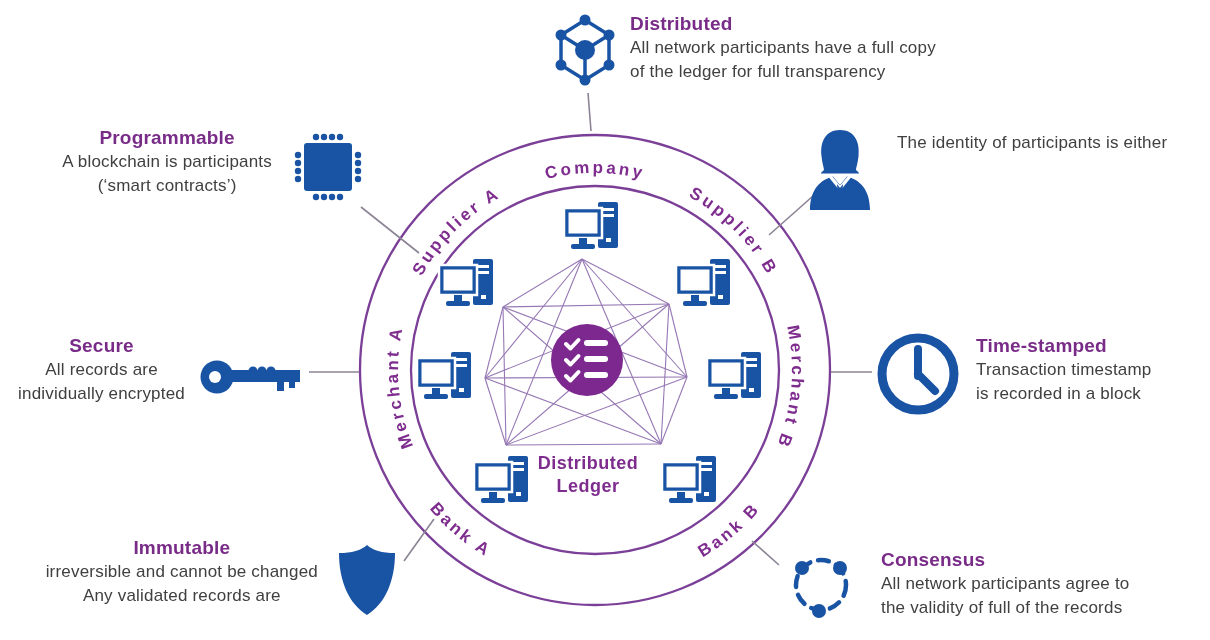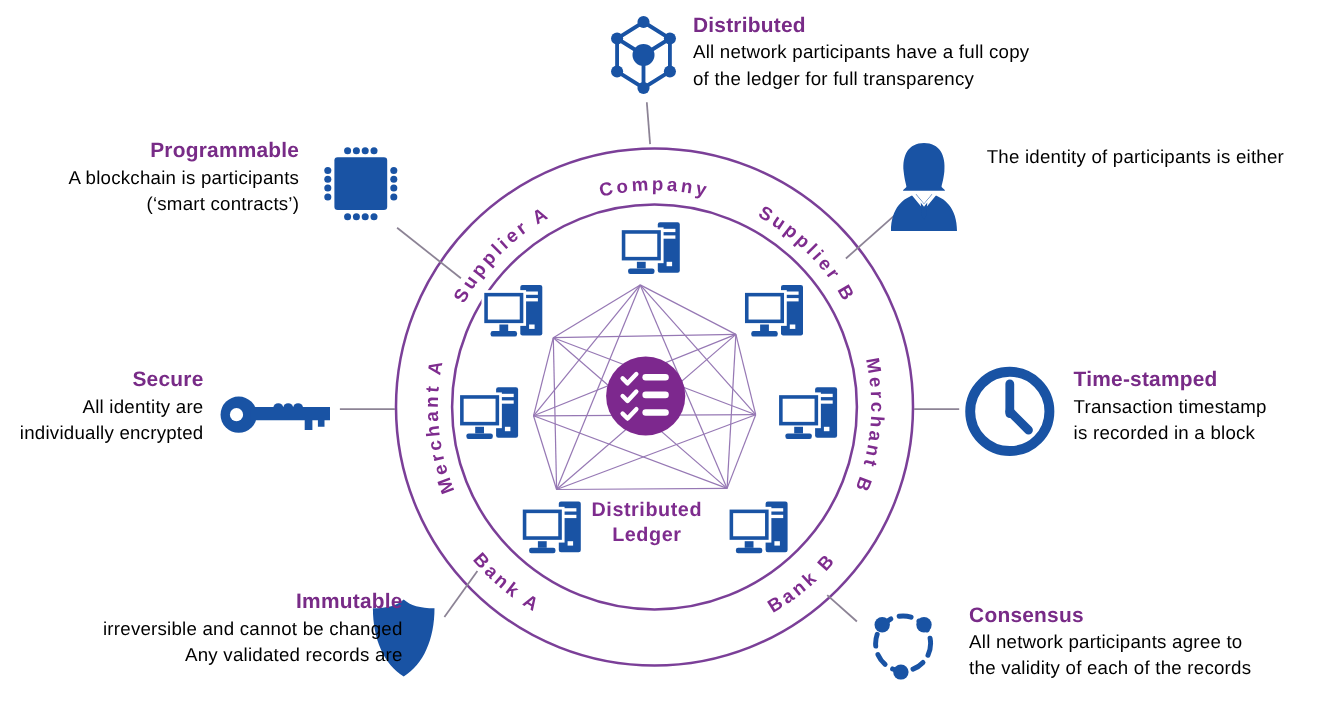--- a/index.html
+++ b/index.html
@@ -2,26 +2,26 @@
 <html><head>
 <meta charset="utf-8">
 <style>
   html,body{margin:0;padding:0;background:#fff;}
   #stage{
     position:relative;width:1210px;height:640px;overflow:hidden;background:#ffffff;
     font-family:"Liberation Sans","DejaVu Sans",sans-serif;
   }
   #diagram-svg{position:absolute;left:0;top:0;}
   .feature{position:absolute;white-space:nowrap;}
-  .feature.align-right{text-align:right;}
+  .feature.align-right{text-align:center;}
   .feature h3{
     margin:0;font-size:19px;font-weight:bold;color:#782B87;line-height:24px;letter-spacing:.2px;
   }
   .feature p{
-    margin:0;font-size:17px;color:#000000;line-height:24px;letter-spacing:.2px;
+    margin:0;font-size:17px;color:#404040;line-height:24px;letter-spacing:.2px;
   }
   .icon-abs{position:absolute;}
   .ring-label{
     font-size:17px;font-weight:bold;letter-spacing:3px;fill:#7E2C8E;
   }
   .center-label{
     font-size:18px;font-weight:bold;fill:#7E2C8E;text-anchor:middle;letter-spacing:.5px;
   }
 </style>
 </head>
@@ -224,35 +224,35 @@
     <p>A blockchain is participants</p>
     <p>(‘smart contracts’)</p>
   </div>
 
   <div class="feature" style="left:897px;top:131px">
     <p>The identity of participants is either</p>
   </div>
 
   <div class="feature align-right" style="right:1025px;top:334px">
     <h3>Secure</h3>
-    <p>All identity are</p>
+    <p>All records are</p>
     <p>individually encrypted</p>
   </div>
 
   <div class="feature" style="left:976px;top:334px">
     <h3>Time-stamped</h3>
     <p>Transaction timestamp</p>
     <p>is recorded in a block</p>
   </div>
 
-  <div class="feature align-right" style="right:844px;top:536px">
+  <div class="feature align-right" style="right:892px;top:536px">
     <h3>Immutable</h3>
     <p>irreversible and cannot be changed</p>
     <p>Any validated records are</p>
   </div>
 
   <div class="feature" style="left:881px;top:548px">
     <h3>Consensus</h3>
     <p>All network participants agree to</p>
-    <p>the validity of each of the records</p>
+    <p>the validity of full of the records</p>
   </div>
 
 </div>
 
 </body></html>

